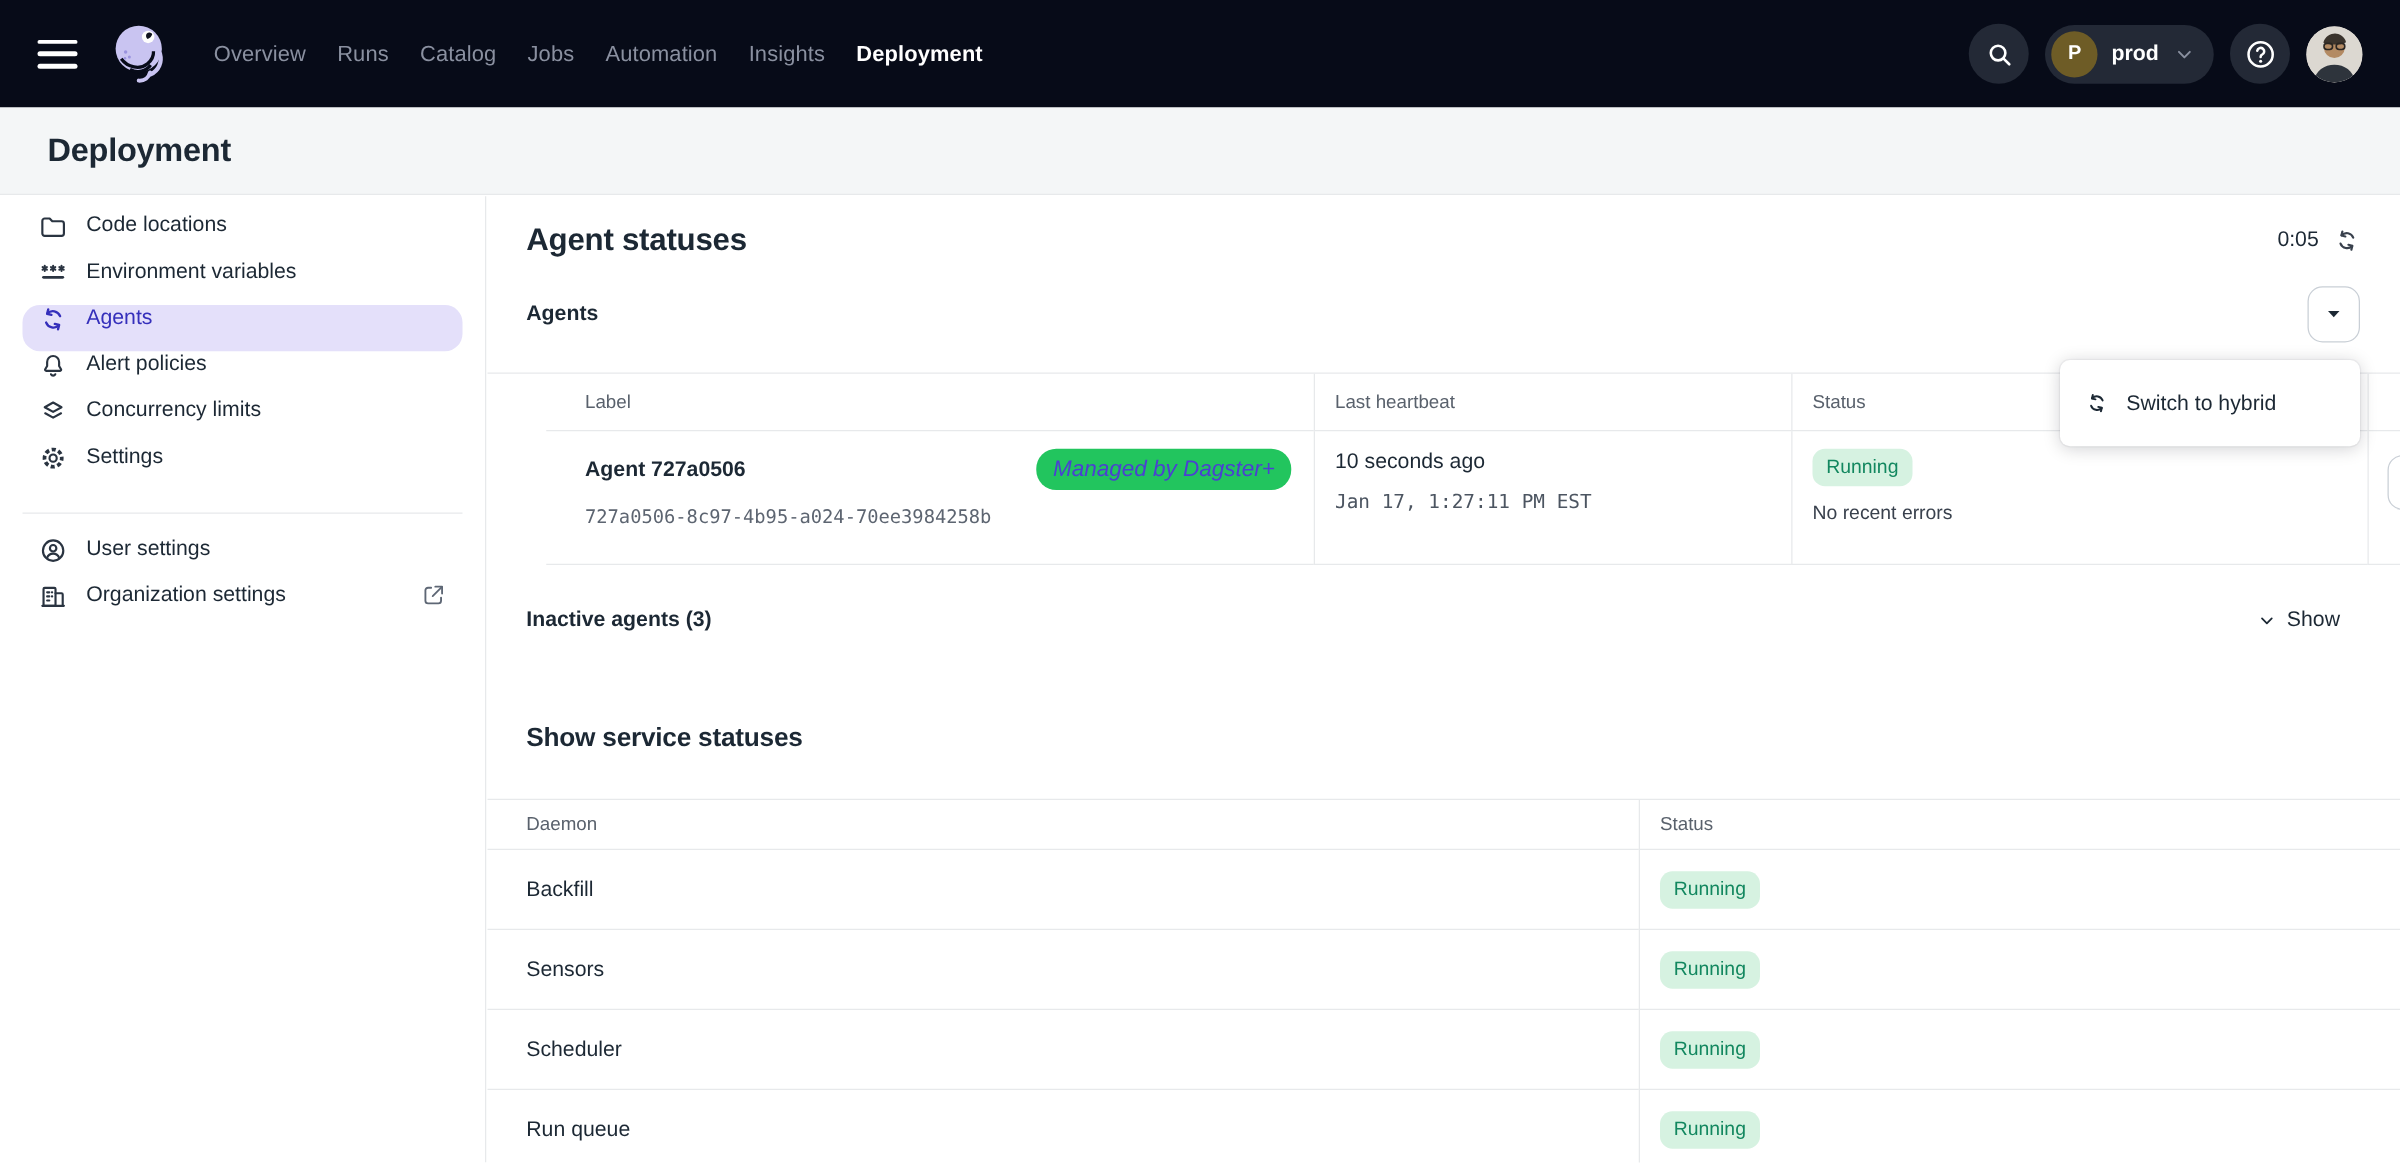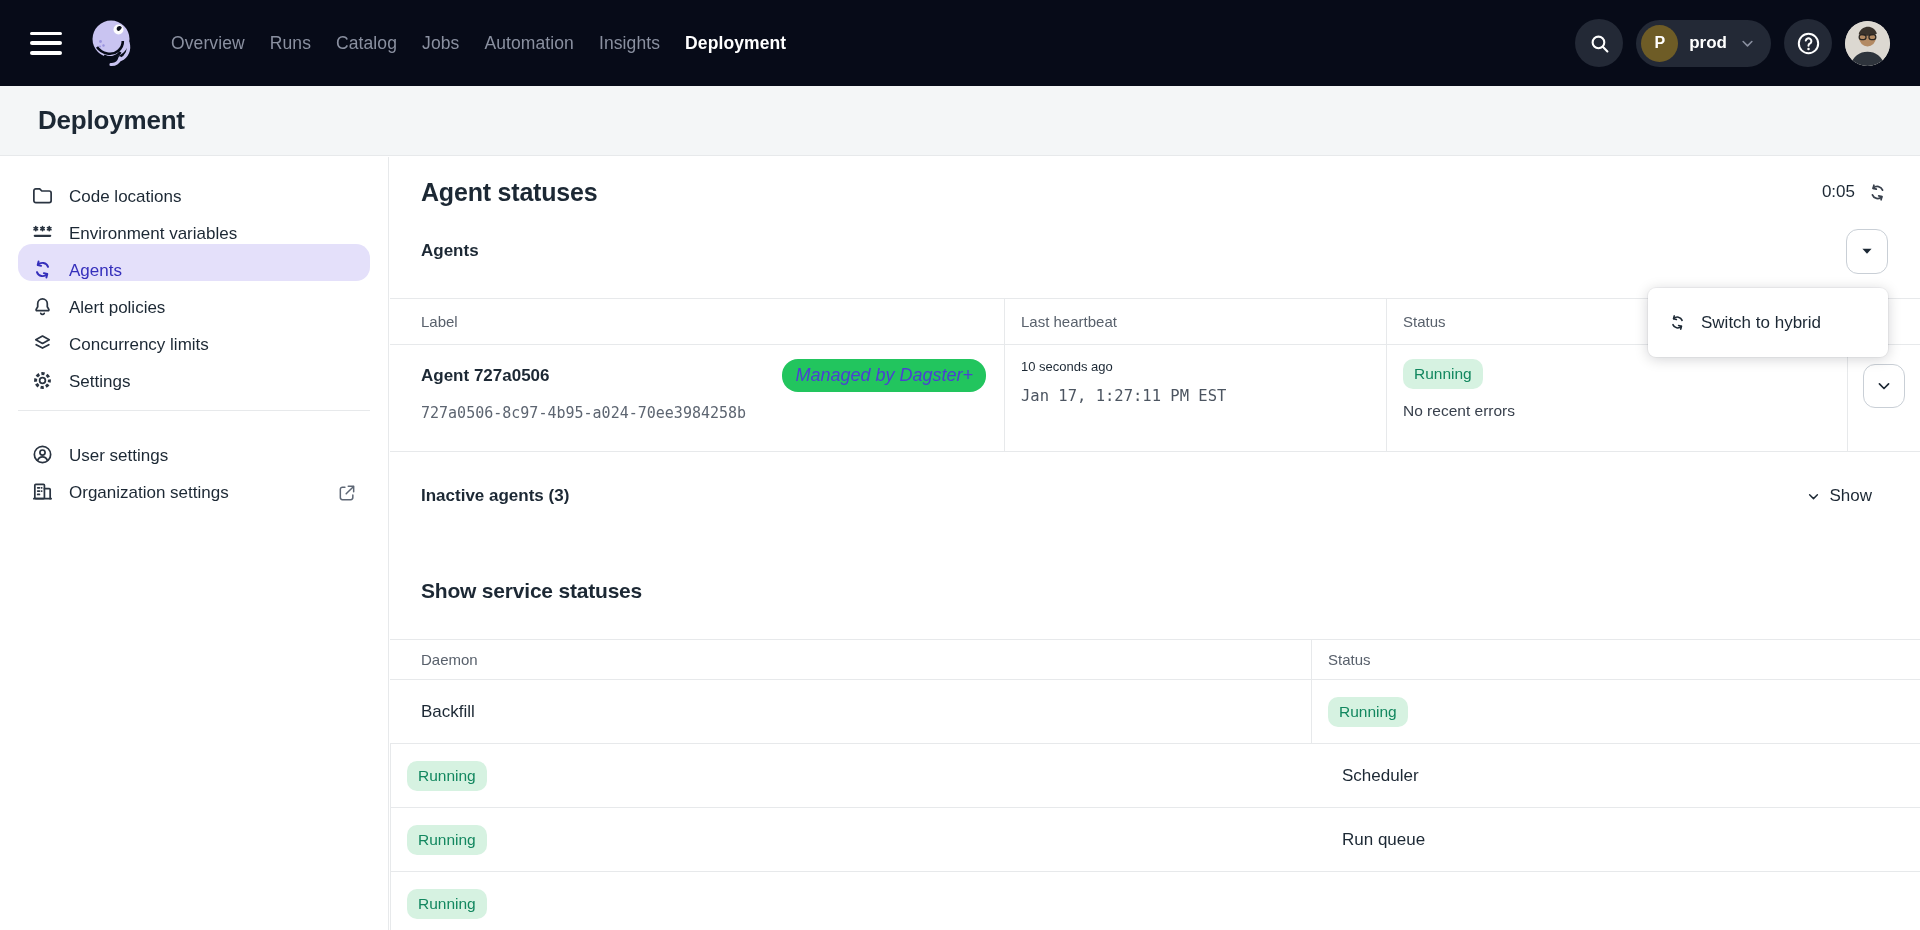--- a/index.html
+++ b/index.html
@@ -43,21 +43,21 @@
     font-size:17px; color:#1C2834; font-family:inherit; cursor:pointer;
   }
   .reload-btn { margin-left:auto; }
 
   
   .sidebar {
     position:absolute; top:157px; left:0; width:389px; bottom:0;
     background:#fff; border-right:1px solid #E7E9EB; padding-top:13px;
   }
   .side-item {
-    display:flex; align-items:flex-end; gap:15px; height:37px; margin:0 18px;
+    display:flex; align-items:flex-start; gap:15px; height:37px; margin:0 18px;
     padding:0 13px; border-radius:14px; font-size:17px; color:#1C2834; cursor:pointer;
   }
   .side-item .lic { width:23px; height:23px; color:#2A3441; flex:none; }
   .side-item.selected { background:#E4E0FA; color:#352FBB; font-weight:500; }
   .side-item.selected .lic { color:#352FBB; }
   .side-divider { border-top:1px solid #E7E9EB; margin:18px 18px; }
   .ext { margin-left:auto; color:#5E6775; }
 
   
   .main { position:absolute; left:390px; top:157px; right:0; bottom:0; background:#fff; }
@@ -68,30 +68,30 @@
   .refresh-wrap .ric { color:#39414D; cursor:pointer; }
   .agents-head { display:flex; align-items:center; justify-content:space-between; margin:17px 32px 0 31px; height:46px; }
   .h2 { font-size:17px; font-weight:700; }
   .sq-btn {
     width:42px; height:45px; background:#fff; border:1px solid #C9CFD6; border-radius:12px;
     display:flex; align-items:center; justify-content:center; cursor:pointer; color:#1C2834;
   }
   .row-btn { width:42px; height:44px; }
 
   
-  .agents-table { margin-top:24px; display:grid; grid-template-columns:614px 382px 461px 1fr; border-top:1px solid #E7E9EB; }
+  .agents-table { margin-top:24px; display:grid; grid-template-columns:614px 382px 461px 1fr; border-top:1px solid #E7E9EB;padding-left:47px; }
   .cell { border-bottom:1px solid #E7E9EB; padding-left:16px; }
   .cell.first { padding-left:31px; }
   .cell.vline { border-left:1px solid #E7E9EB; }
   .th { height:46px; display:flex; align-items:center; font-size:15px; color:#59616C; }
   .td { height:107px; padding-top:14px; padding-right:18px; }
   .agent-line1 { display:flex; align-items:center; justify-content:space-between; }
   .agent-name { font-size:17px; font-weight:700; }
   .agent-id { margin-top:12px; font-size:15px; color:#5D6571; }
-  .hb-rel { font-size:13px; }
+  .hb-rel { font-size:17px; }
   .hb-ts { margin-top:13px; font-size:15.5px; color:#4C5561; }
   .badge-purple { background:#22c55e; color:#4B40D2; font-size:18px; padding:6px 13px; border-radius:16px; white-space:nowrap;font-style:italic; }
   .badge-green { display:inline-block; background:#D6F2E1; color:#12875F; font-size:15.5px; padding:6px 11px; border-radius:10px; }
   .status-note { margin-top:13px; font-size:15.5px; color:#39414D; }
   .actions-cell { display:flex; justify-content:flex-start; padding-top:19px; padding-left:15px; }
 
   
   .popup {
     position:absolute; top:131px; right:32px; width:240px; height:69px; background:#fff;
     border-radius:8px; box-shadow:0 2px 14px rgba(7,11,24,.18), 0 0 0 1px rgba(7,11,24,.04);
@@ -404,20 +404,21 @@
 
   <div class="daemon-table">
     <div class="cell first dth">Daemon</div>
     <div class="cell vline dth">Status</div>
 
     <div class="cell first dtd">Backfill</div>
     <div class="cell vline dtd">
         <span class="badge-green">Running</span>
       </div>
 
+    <div class="cell first dtd">Sensors</div>
     <div class="cell vline dtd">
         <span class="badge-green">Running</span>
       </div>
 
     <div class="cell first dtd">Scheduler</div>
     <div class="cell vline dtd">
         <span class="badge-green">Running</span>
       </div>
 
     <div class="cell first dtd">Run queue</div>

